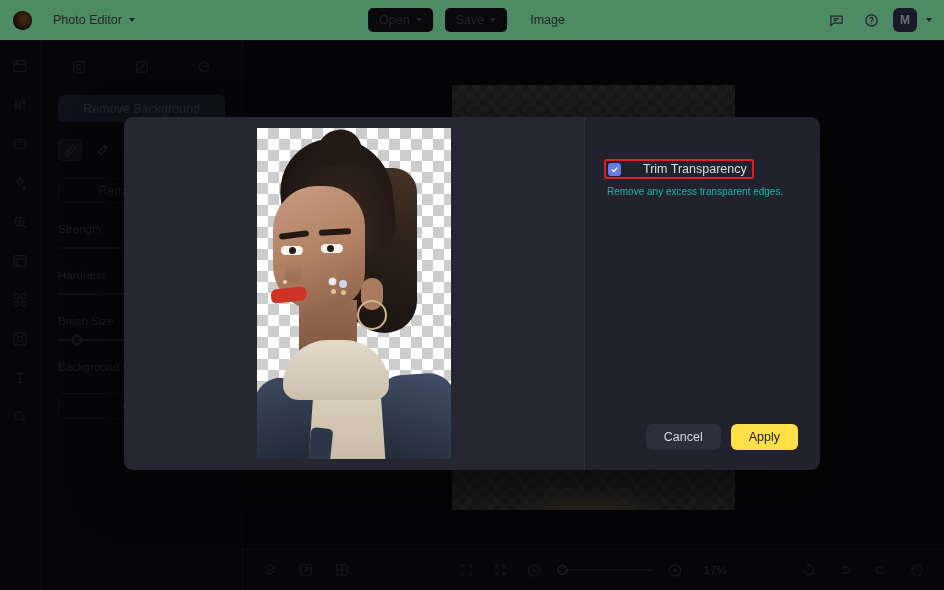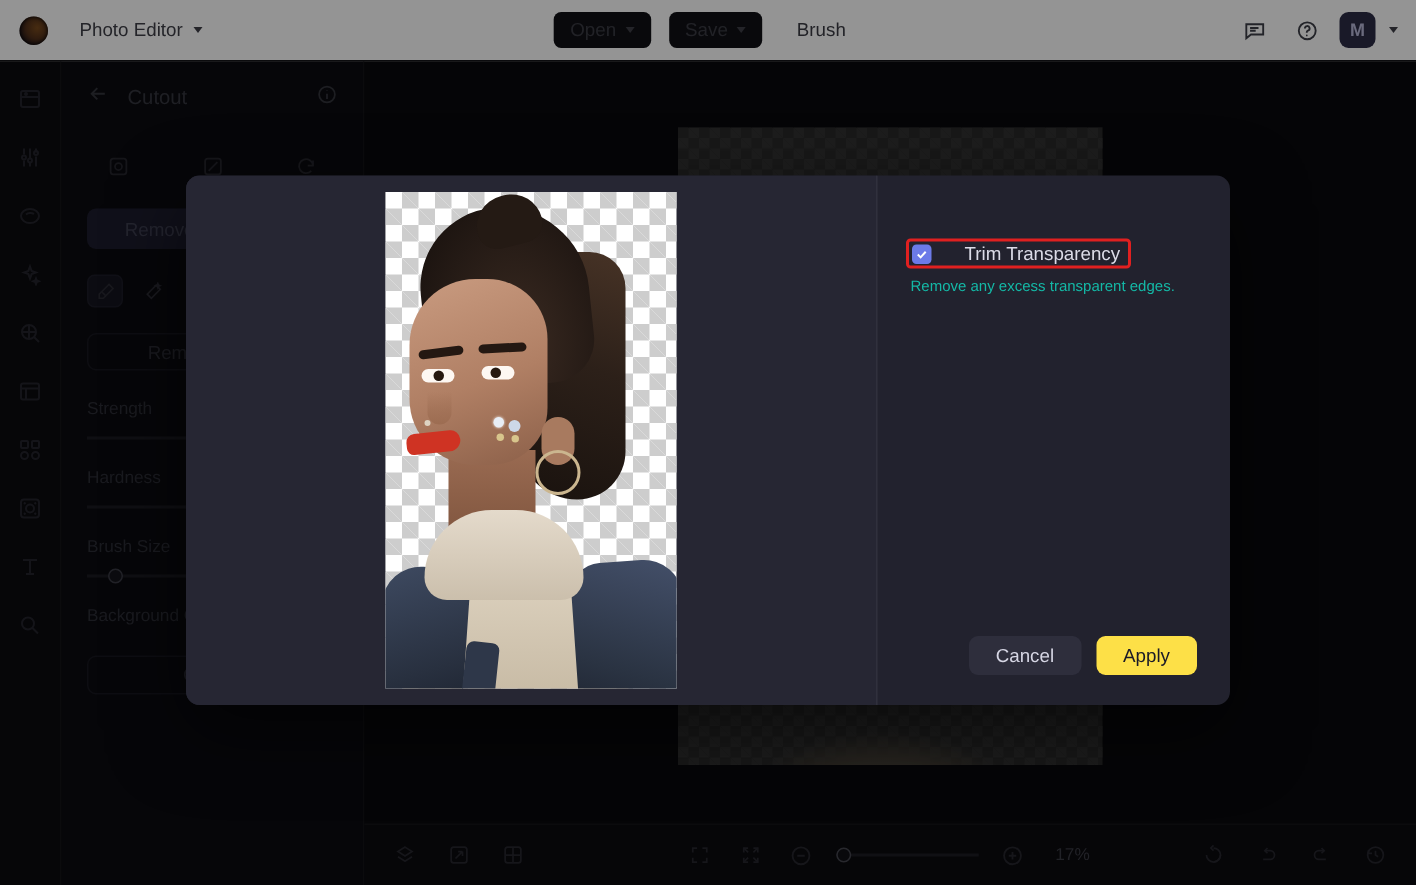--- a/index.html
+++ b/index.html
@@ -7,21 +7,21 @@
     width: 944px; height: 590px;
     background: #07070a;
     font-family: "Liberation Sans", sans-serif;
     overflow: hidden;
   }
   #app { position: relative; width: 944px; height: 590px; background: #0a0a0d; }
 
   
   .topbar {
     position: absolute; left: 0; top: 0; width: 944px; height: 41px;
-    background: #ffffff;
+    background: #86efac;
     display: flex; align-items: center;
     border-bottom: 1px solid #151519;
   }
   .logo-wrap { width: 44px; display: flex; align-items: center; justify-content: center; }
   .logo {
     width: 19px; height: 19px; border-radius: 50%;
     background: radial-gradient(circle at 62% 40%, #7a4b1e 0%, #51301a 45%, #21161a 75%, #141017 100%);
     box-shadow: inset 0 0 3px #000;
   }
   .app-menu {
@@ -328,21 +328,21 @@
     <div class="center-tools">
       <div class="tool-btn">
         <span>Open</span>
         <span class="chev"></span>
       </div>
       <div class="tool-btn">
         <span>Save</span>
         <span class="chev"></span>
       </div>
       <div class="tool-btn plain">
-        <span>Brush</span>
+        <span>Image</span>
       </div>
     </div>
 
     <div class="right-tools">
       <div class="icon-sq">
         <svg width="15" height="15" viewBox="0 0 24 24" fill="none" stroke="currentColor" stroke-width="2">
           <path d="M3 5h18v11H8l-5 4z"></path>
           <path d="M7 9h9M7 12h6"></path>
         </svg>
       </div>
@@ -423,34 +423,20 @@
     </div>
     <div class="rail-item">
       <svg width="16" height="16" viewBox="0 0 24 24" fill="none" stroke="currentColor" stroke-width="2">
           <circle cx="10" cy="10" r="6"></circle>
           <path d="M14 14l6 6"></path>
         </svg>
     </div>
   </div>
 
   <div class="panel">
-    <div class="panel-head">
-      <span>
-        <svg width="15" height="15" viewBox="0 0 24 24" fill="none" stroke="currentColor" stroke-width="2">
-            <path d="M19 12H5M11 6l-6 6 6 6"></path>
-          </svg>
-      </span>
-      <span class="title">Cutout</span>
-      <span>
-        <svg width="14" height="14" viewBox="0 0 24 24" fill="none" stroke="currentColor" stroke-width="2">
-            <circle cx="12" cy="12" r="9"></circle>
-            <path d="M12 11v6M12 7.5v.5"></path>
-          </svg>
-      </span>
-    </div>
 
     <div class="mode-tabs">
       <div class="mode-tab">
         <svg width="14" height="14" viewBox="0 0 24 24" fill="none" stroke="currentColor" stroke-width="2">
             <rect x="3" y="3" width="18" height="18" rx="3"></rect>
             <circle cx="12" cy="12" r="4"></circle>
           </svg>
       </div>
       <div class="mode-tab">
         <svg width="14" height="14" viewBox="0 0 24 24" fill="none" stroke="currentColor" stroke-width="2">

